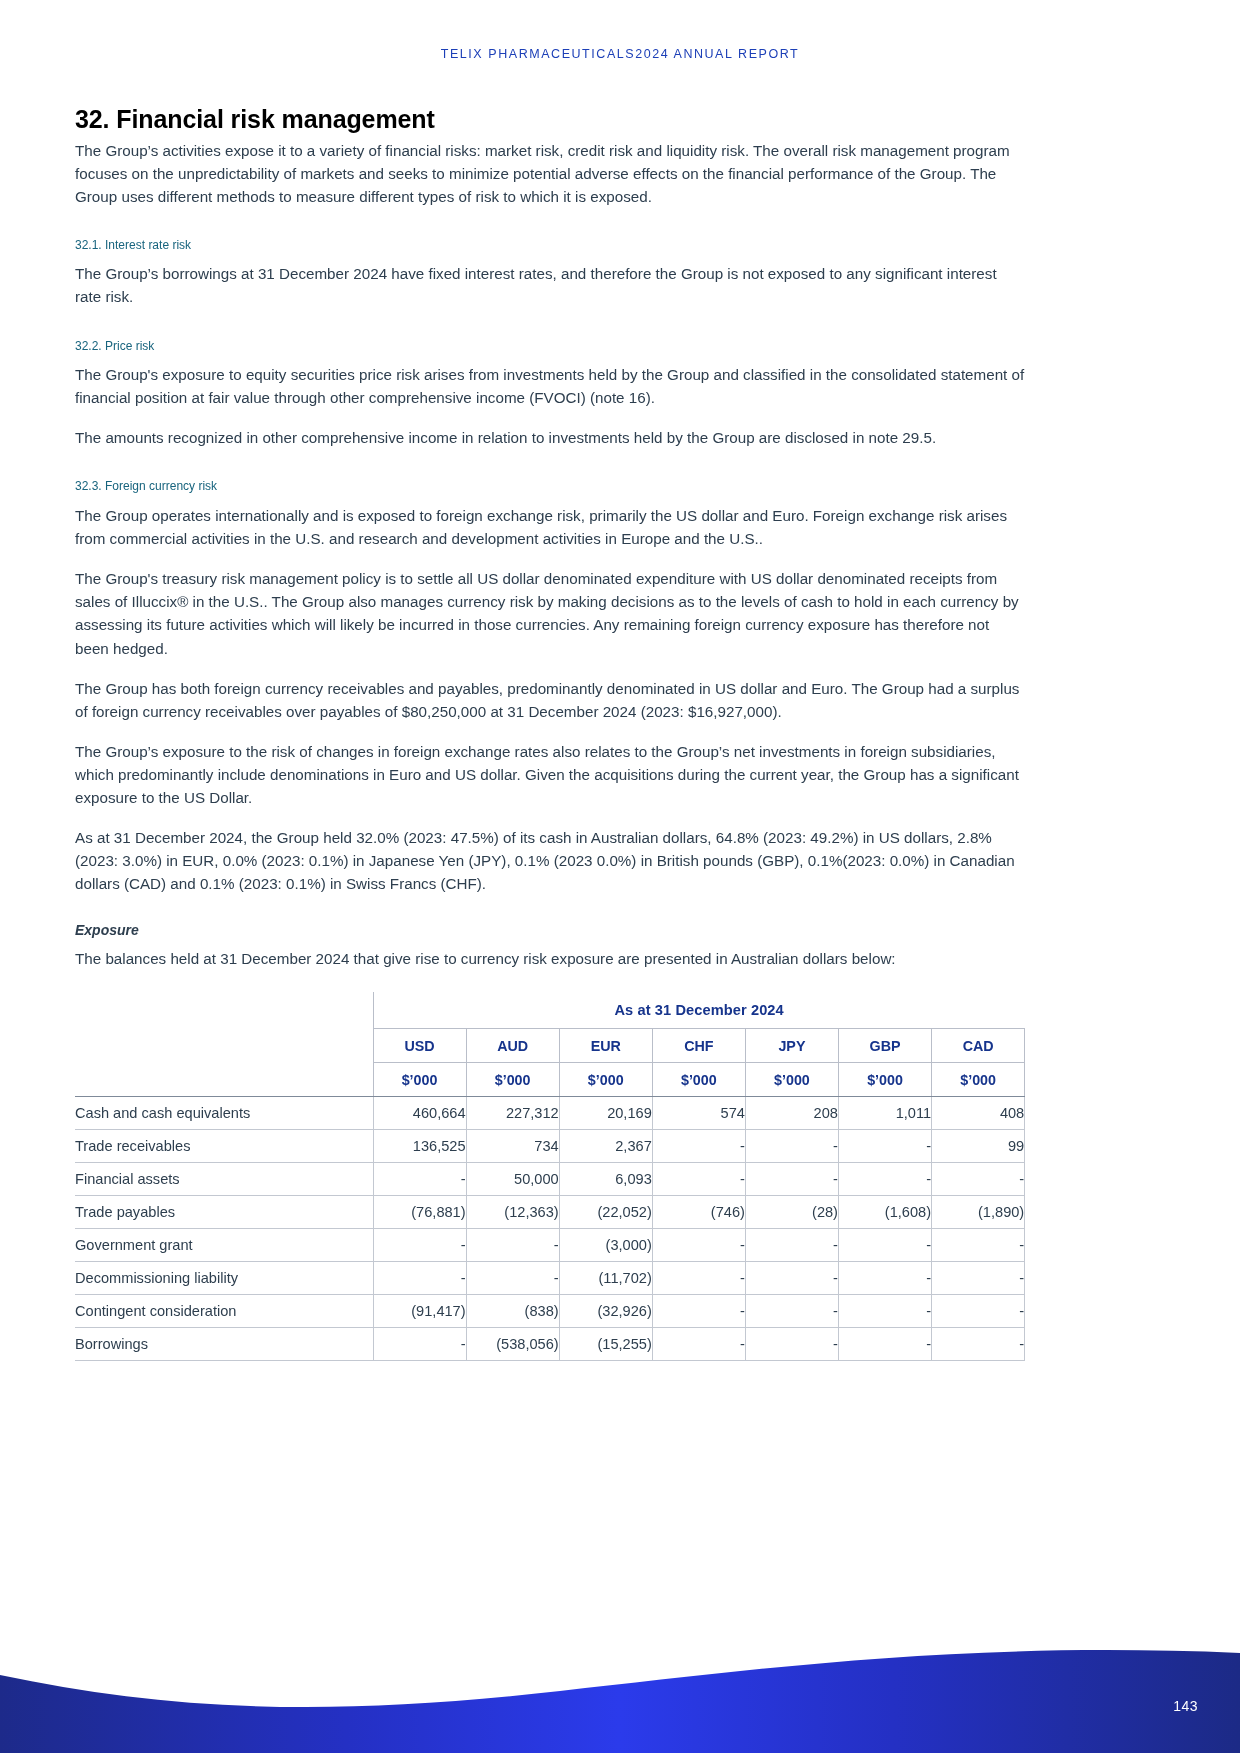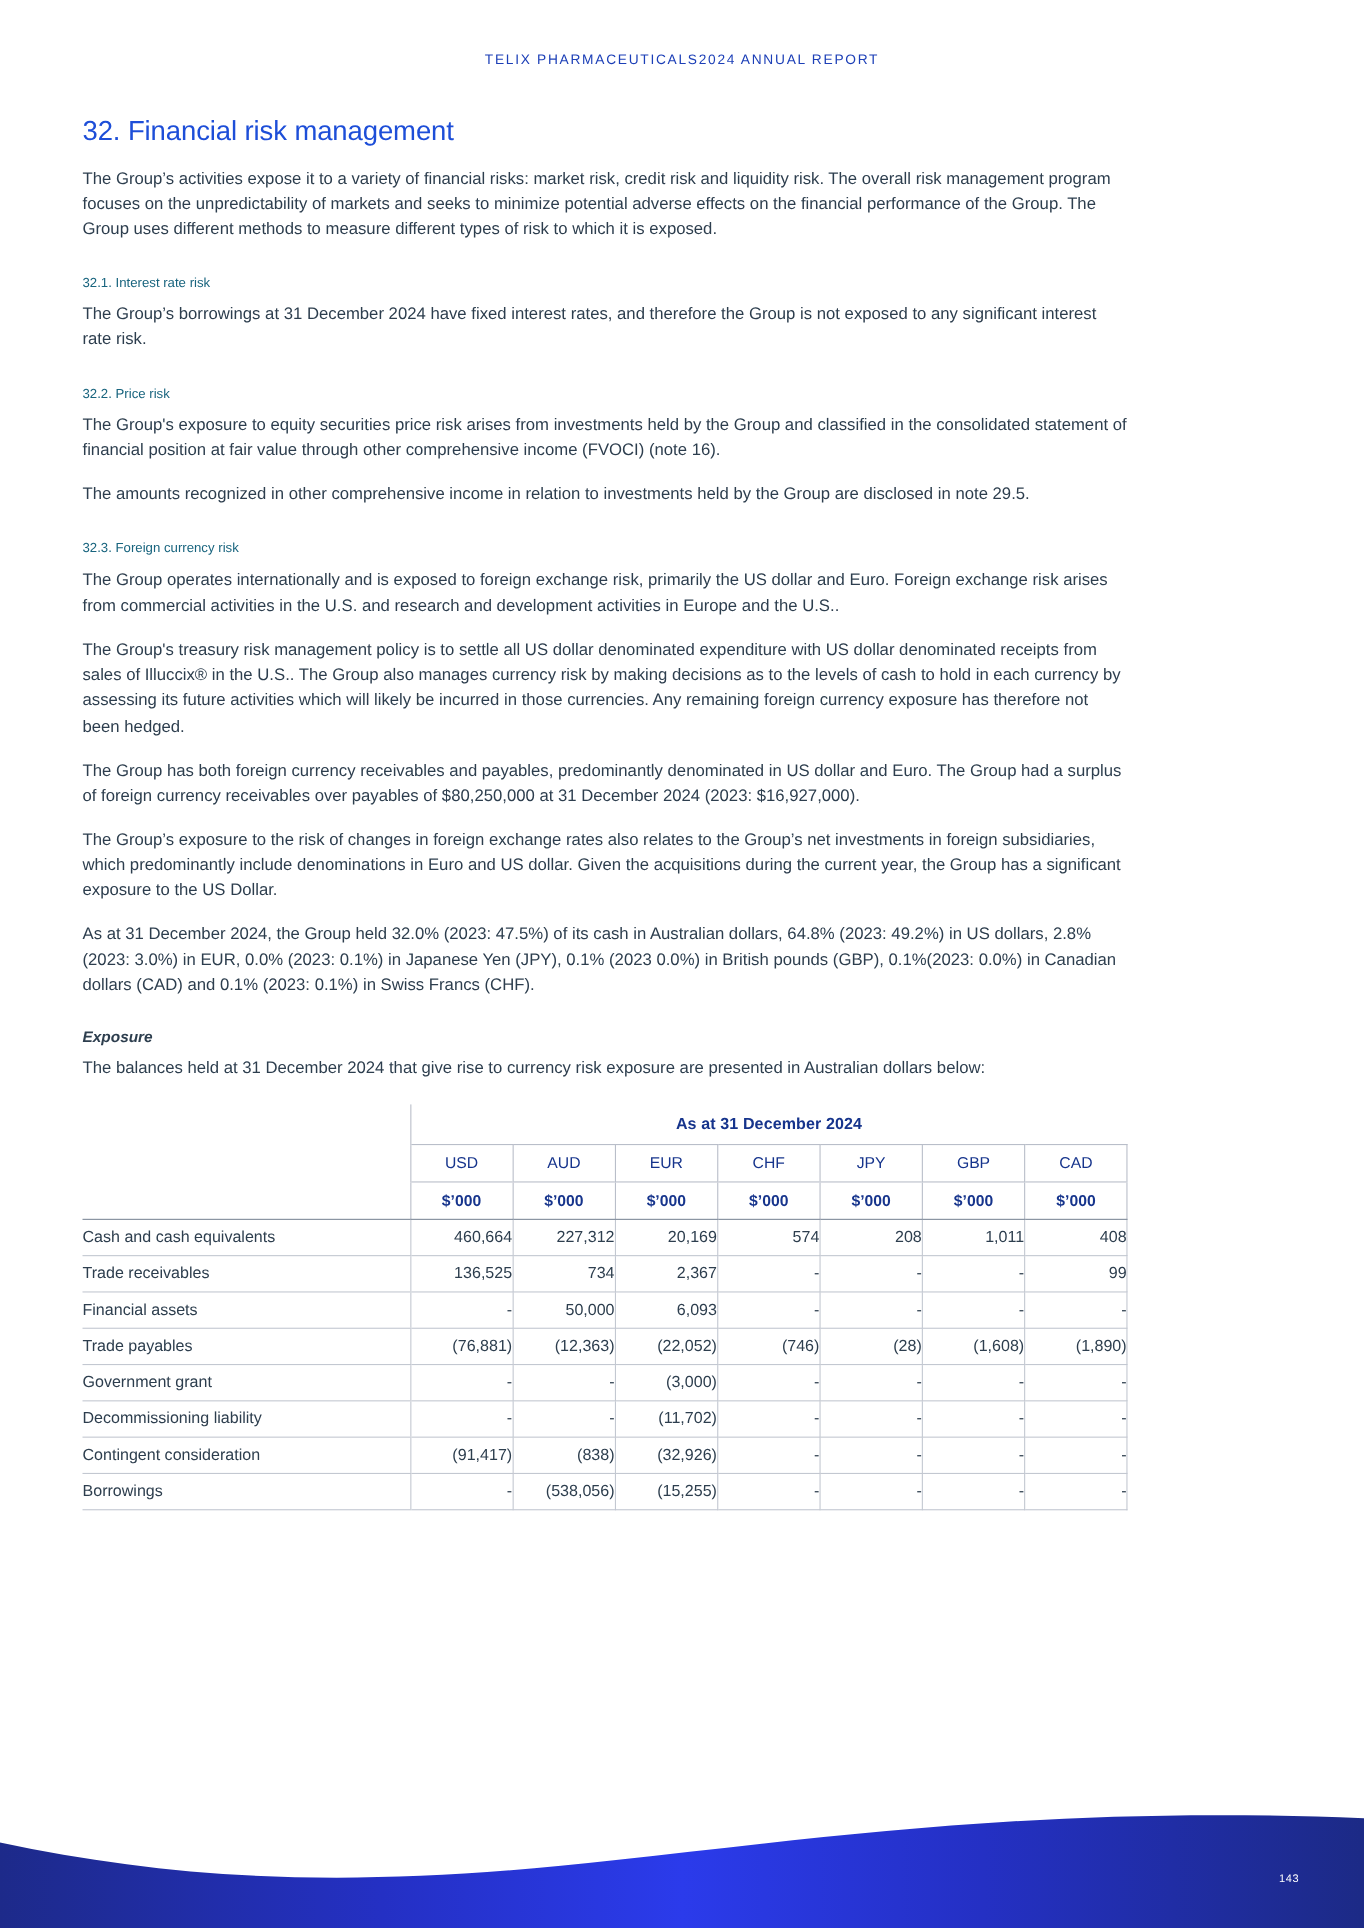--- a/index.html
+++ b/index.html
@@ -44,23 +44,23 @@
   .content {
     position: absolute;
     top: 104px;
     left: 75px;
     width: 950px;
   }
 
   h1.sec-title {
     font-size: 25px;
     line-height: 1.22;
-    font-weight: normal;
-    color: #1d4ed8;
-    margin: 0 0 16px 0;
+    font-weight: bold;
+    color: #000000;
+    margin: 0 0 4px 0;
     letter-spacing: -0.1px;
   }
 
   h2.sub-title {
     font-size: 12px;
     line-height: 1.3;
     font-weight: 400;
     color: #18647e;
     margin: 30px 0 9px 0;
   }
@@ -109,21 +109,21 @@
     height: 36px;
     border-left: 1px solid #b9bec9;
     letter-spacing: 0.1px;
   }
   .hdr-blank {
     border: none;
   }
 
   .hdr-cur {
     text-align: center;
-    font-weight: normal;
+    font-weight: bold;
     color: #16348c;
     font-size: 14.3px;
     height: 33px;
     border: 1px solid #b9bec9;
     border-bottom: none;
     border-top: 1px solid #b9bec9;
   }
   .hdr-cur.first { border-left: 1px solid #b9bec9; }
 
   .hdr-unit {
@@ -168,24 +168,24 @@
     position: absolute;
     left: 0;
     bottom: 0;
     width: 1240px;
     height: 170px;
     overflow: hidden;
   }
   .wave svg { display: block; }
   .page-num {
     position: absolute;
-    right: 59px;
+    right: 42px;
     bottom: 39px;
     color: #ffffff;
-    font-size: 10px;
+    font-size: 14px;
     letter-spacing: 0.5px;
   }
 </style>
 </head>
 <body>
 
 <div class="page">
 
   <div class="run-header">
     <span>TELIX PHARMACEUTICALS</span>

